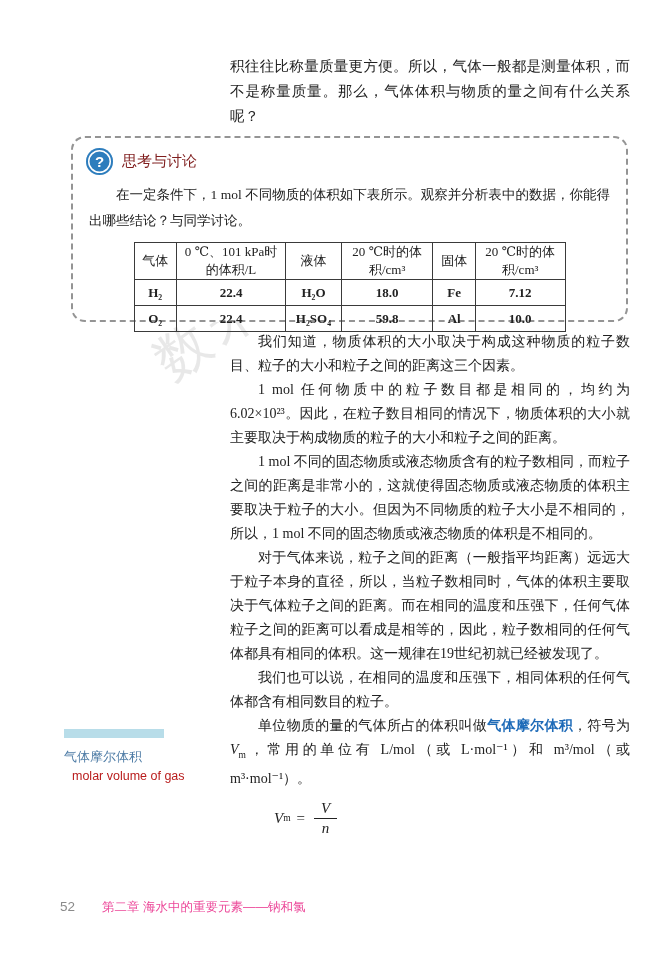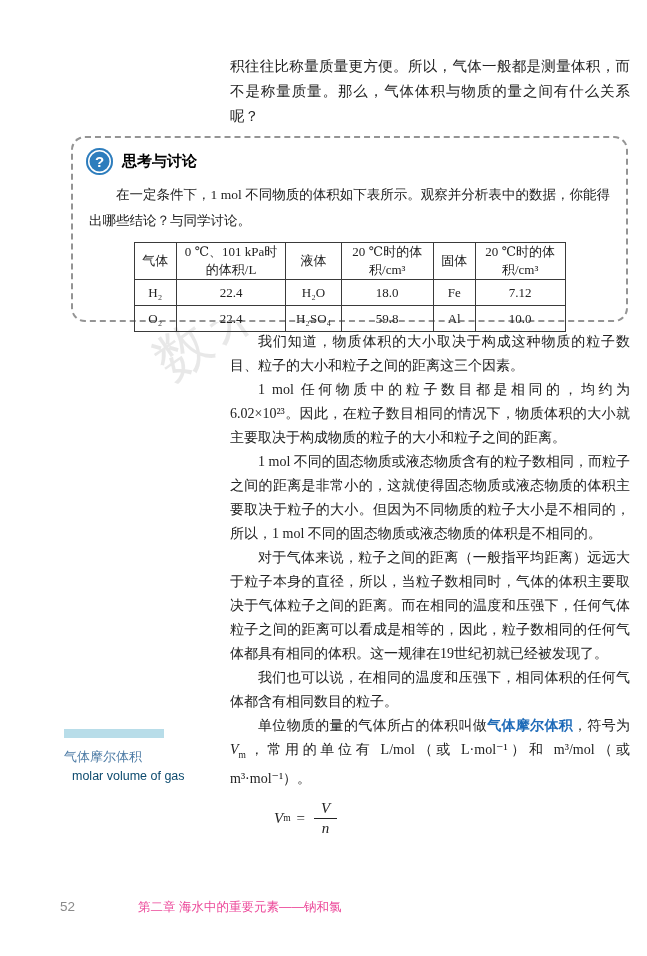--- a/index.html
+++ b/index.html
@@ -25,34 +25,34 @@
   }
   .tb-header { display:flex; align-items:center; padding:10px 0 0 13px; }
   .tb-icon {
     width:27px; height:27px; border-radius:50%; background:#2d7dbd; color:#fff;
     display:flex; align-items:center; justify-content:center;
     font-family:"Liberation Sans","DejaVu Sans",sans-serif;
     font-weight:bold; font-size:15px;
     box-shadow: inset 0 0 0 2px #2d7dbd, inset 0 0 0 3.5px #ffffff;
   }
   .tb-title {
-    margin-left:9px; font-weight:bold; font-size:15px; color:#000000;
+    margin-left:9px; font-weight:normal; font-size:15px; color:#7f1d1d;
     font-family:"Liberation Sans","DejaVu Sans",sans-serif;
   }
   .tb-prompt {
     margin:7px 16px 0 16px; font-size:13.5px; line-height:26px;
     text-indent:2em; text-align:justify; color:#222;
   }
   .tb-table {
     width:432px; margin:8px auto 0; border-collapse:collapse;
     font-size:13px; text-align:center; color:#222;
   }
   .tb-table th, .tb-table td { border:1px solid #3a3a3a; font-weight:normal; padding:0 2px; }
   .tb-table th { height:30px; }
-  .tb-table td { height:26px; }
+  .tb-table td { height:26px;font-weight:bold; }
   
   .body-col {
     position:absolute; left:230px; top:330px; width:400px;
     font-size:14px; line-height:24px; text-align:justify;
   }
   .body-col p { text-indent:2em; margin:0; }
   .term { color:#1e6bb8; font-weight:bold; }
   .var { font-style:italic; font-family:"Liberation Serif","DejaVu Serif",serif; }
   sub { font-size:9.5px; }
   .formula {
@@ -60,24 +60,24 @@
     font-size:15px;
   }
   .frac { display:inline-flex; flex-direction:column; align-items:center; margin-left:9px; line-height:19px; }
   .frac .num { padding:0 7px; border-bottom:1.3px solid #222; }
   .eq { margin-left:6px; }
   
   .margin-note { position:absolute; left:64px; top:729px; width:130px;
     font-family:"Liberation Sans","DejaVu Sans",sans-serif; }
   .note-bar { width:100px; height:9px; background:#b8dde9; margin-bottom:10px; }
   .note-cn { color:#4e7ca6; font-size:13px; margin-bottom:3px; }
-  .note-en { color:#0c4a6e; font-size:12.5px;padding-left:8px; }
+  .note-en { color:#b91c1c; font-size:12.5px;padding-left:8px; }
   
   .footer { position:absolute; left:60px; top:899px; display:flex; align-items:baseline;
-    font-family:"Liberation Sans","DejaVu Sans",sans-serif;gap:36px; }
+    font-family:"Liberation Sans","DejaVu Sans",sans-serif; }
   .page-num { color:#8a8a8a; font-size:13.5px; }
   .chapter { color:#ec4899; font-size:12.5px; margin-left:27px; }
 </style>
 </head>
 <body>
 
 <div class="page">
 
   <div class="watermark">数米</div>
 

